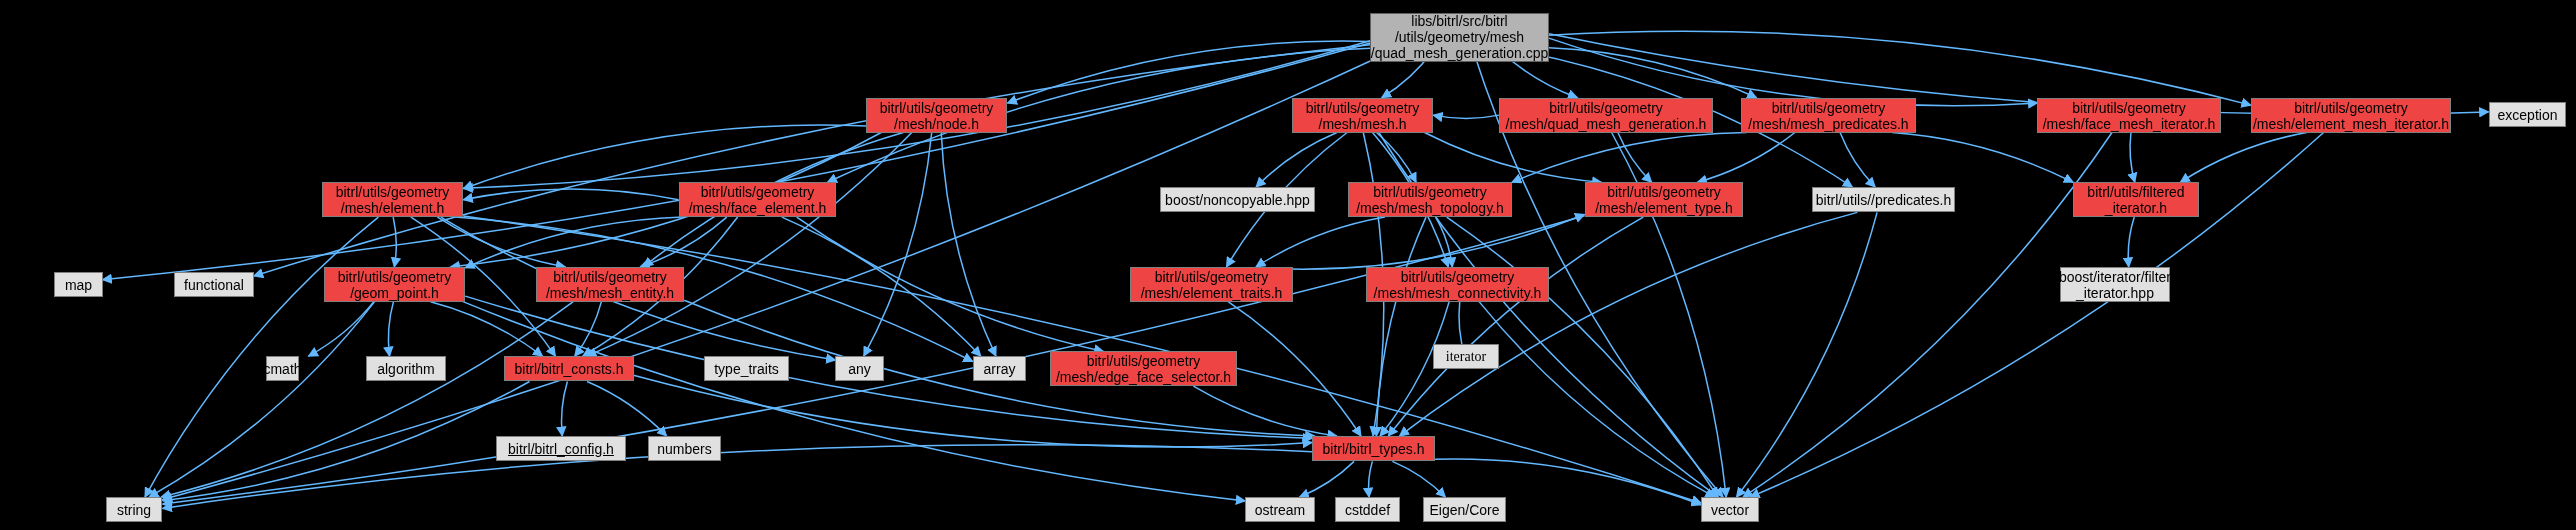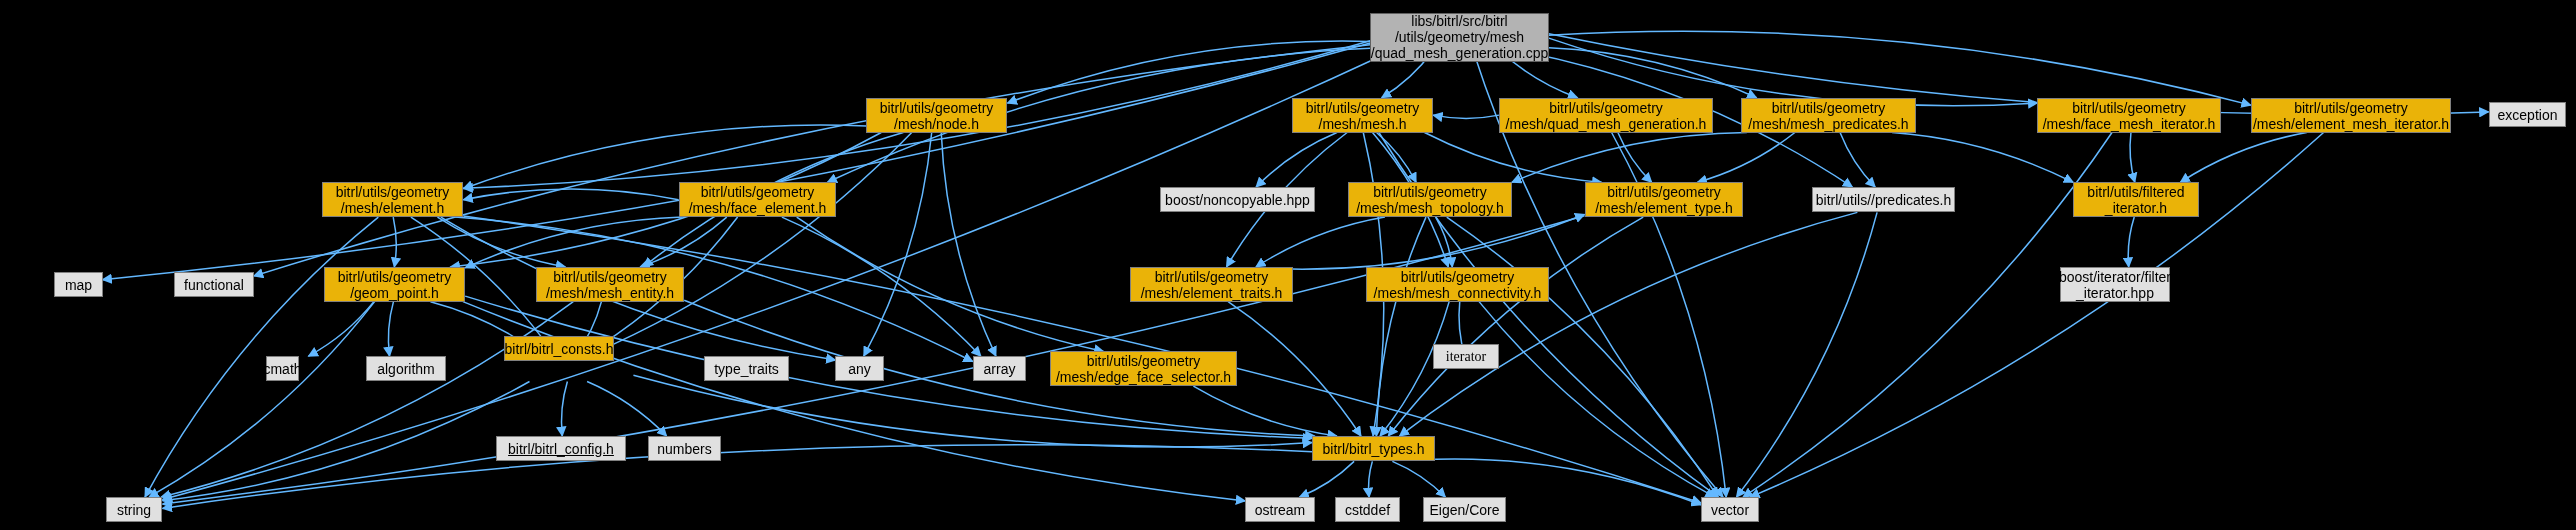--- a/index.html
+++ b/index.html
@@ -25,21 +25,21 @@
     pointer-events: none;
   }
   .node {
     position: absolute;
     box-sizing: border-box;
     display: flex;
     align-items: center;
     justify-content: center;
     text-align: center;
     border: 0.9px solid #808080;
-    background: #eab308;
+    background: #ef4444;
     color: #000000;
     font-size: 14px;
     line-height: 16px;
     white-space: pre;
     padding: 1.9px 5.6px;
     letter-spacing: 0;
     z-index: 5;
   }
   .node.sys {
     background: #e0e0e0;
@@ -182,21 +182,21 @@
       <div class="node" style="left: 536px; top: 267px; width: 148px; height: 35px;">bitrl/utils/geometry
 /mesh/mesh_entity.h</div>
       <div class="node" style="left: 1130px; top: 267px; width: 163px; height: 35px;">bitrl/utils/geometry
 /mesh/element_traits.h</div>
       <div class="node" style="left: 1366px; top: 267px; width: 183px; height: 35px;">bitrl/utils/geometry
 /mesh/mesh_connectivity.h</div>
       <div class="node sys" style="left: 2060px; top: 267px; width: 110px; height: 35px;">boost/iterator/filter
 _iterator.hpp</div>
       <div class="node sys" style="left: 266px; top: 356px; width: 33px; height: 25px;">cmath</div>
       <div class="node sys" style="left: 366px; top: 356px; width: 80px; height: 25px;">algorithm</div>
-      <div class="node" style="left: 504px; top: 336px; width: 110px; height: 25px;">bitrl/bitrl_consts.h</div>
+      <div class="node" style="left: 504px; top: 356px; width: 130px; height: 25px;">bitrl/bitrl_consts.h</div>
       <div class="node sys" style="left: 704px; top: 356px; width: 85px; height: 25px;">type_traits</div>
       <div class="node sys" style="left: 835px; top: 356px; width: 49px; height: 25px;">any</div>
       <div class="node sys" style="left: 973px; top: 356px; width: 53px; height: 25px;">array</div>
       <div class="node" style="left: 1050px; top: 351px; width: 187px; height: 35px;">bitrl/utils/geometry
 /mesh/edge_face_selector.h</div>
       <div class="node sys" style="left: 1433px; top: 344px; width: 66px; height: 25px; font-family: Liberation Serif, serif;">iterator</div>
       <div class="node sys" style="left: 496px; top: 436px; width: 130px; height: 25px; text-decoration: underline;">bitrl/bitrl_config.h</div>
       <div class="node sys" style="left: 648px; top: 436px; width: 73px; height: 25px;">numbers</div>
       <div class="node" style="left: 1312px; top: 436px; width: 123px; height: 25px;">bitrl/bitrl_types.h</div>
       <div class="node sys" style="left: 106px; top: 497px; width: 56px; height: 25px;">string</div>

